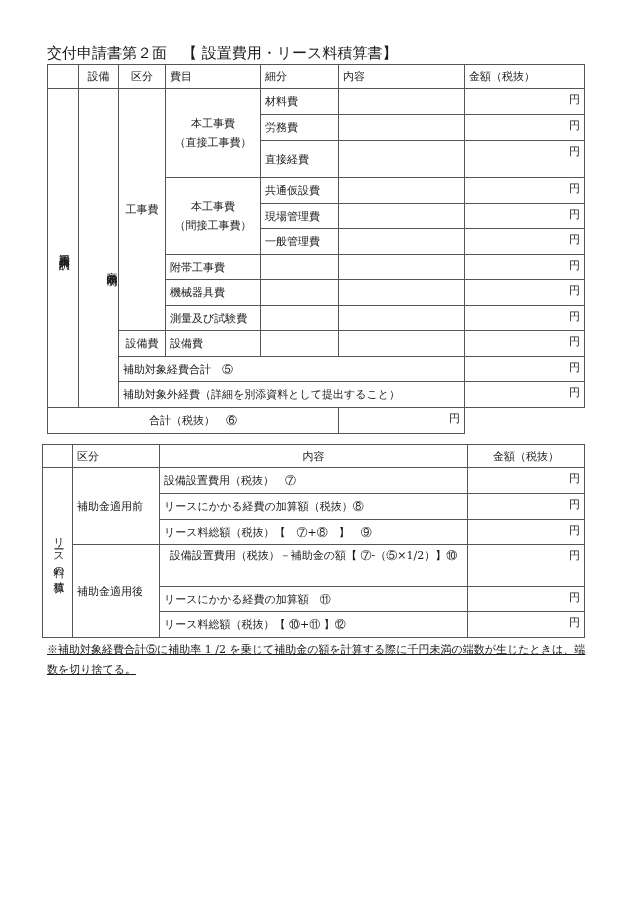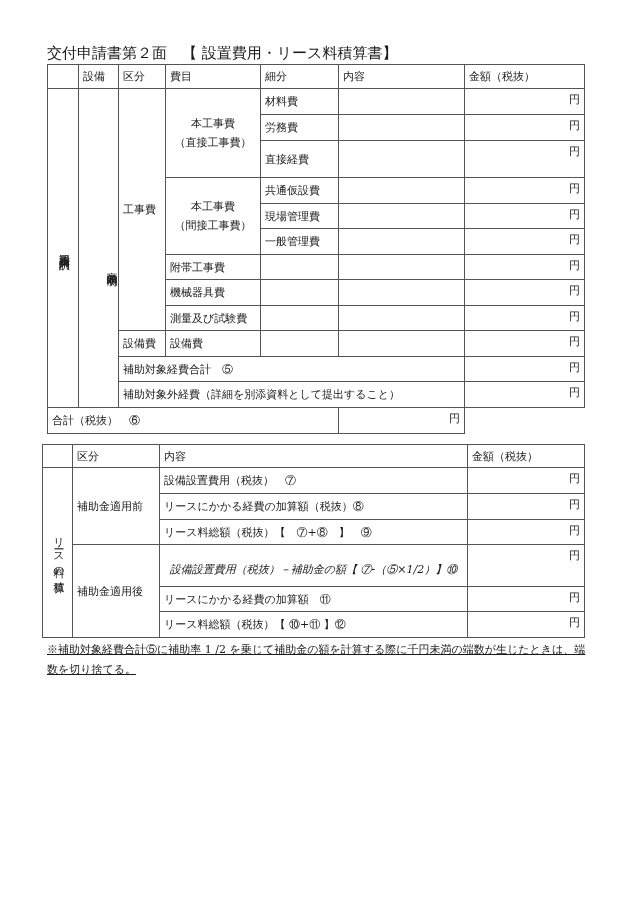--- a/index.html
+++ b/index.html
@@ -3,21 +3,21 @@
 <meta charset="utf-8">
 <style>
   html, body { margin:0; padding:0; background:#ffffff; }
   body { width:630px; height:903px; position:relative; overflow:hidden;
          font-family:"DejaVu Serif","Liberation Serif",serif; color:#1a1a1a; font-size:11px; }
   .title { position:absolute; left:47px; top:44px; font-size:15px; white-space:nowrap; }
   table { border-collapse:collapse; position:absolute; table-layout:fixed; }
   td, th { border:1px solid #555; padding:0 4px; font-weight:normal; font-size:11px;
            vertical-align:middle; text-align:left; white-space:nowrap; overflow:hidden; }
   .yen { text-align:right; vertical-align:top; padding-top:3px; }
-  .center { text-align:left; }
+  .center { text-align:center; }
   .vert { writing-mode:vertical-rl; text-orientation:upright; letter-spacing:1px;
           text-align:center; vertical-align:middle; padding:0; }
   .wrap { white-space:normal; line-height:19px;text-align:center; }
   #t1 { left:47px; top:64px; width:537px; }
   #t2 { left:42px; top:444px; width:542px; }
   .notes { position:absolute; left:47px; top:640px; width:540px; font-size:11px; line-height:20px; }
   .notes p { margin:0;text-decoration:underline; }
 </style>
 </head>
 <body>
@@ -153,21 +153,21 @@
   <tr style="height:26px">
     <td>リースにかかる経費の加算額（税抜）⑧</td>
     <td class="yen">円</td>
   </tr>
   <tr style="height:25px">
     <td>リース料総額（税抜）【　⑦+⑧　】　⑨</td>
     <td class="yen">円</td>
   </tr>
   <tr style="height:42px">
     <td rowspan="3">補助金適用後</td>
-    <td class="wrap" style="vertical-align:top;padding-top:15px;font-style:italic;">設備設置費用（税抜）－補助金の額【 ⑦-（⑤×1/2）】⑩</td>
+    <td class="wrap" style="vertical-align:top;padding-top:1px;">設備設置費用（税抜）－補助金の額【 ⑦-（⑤×1/2）】⑩</td>
     <td class="yen">円</td>
   </tr>
   <tr style="height:25px">
     <td>リースにかかる経費の加算額　⑪</td>
     <td class="yen">円</td>
   </tr>
   <tr style="height:26px">
     <td>リース料総額（税抜）【 ⑩+⑪ 】⑫</td>
     <td class="yen">円</td>
   </tr>

